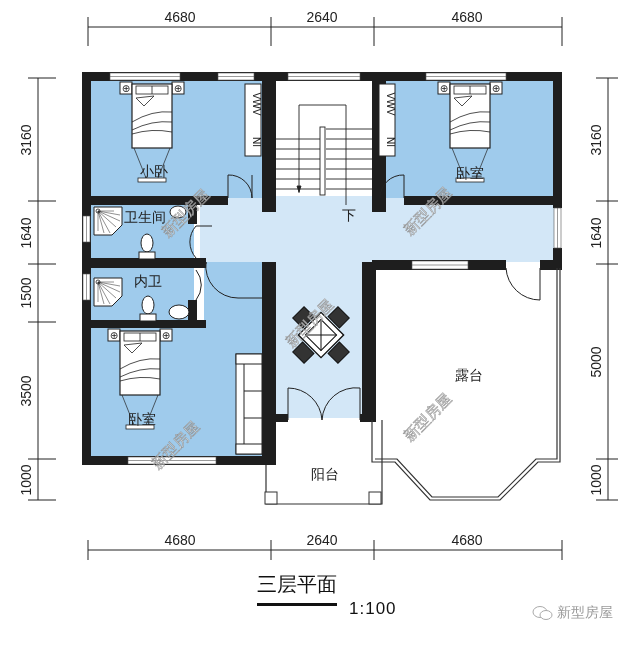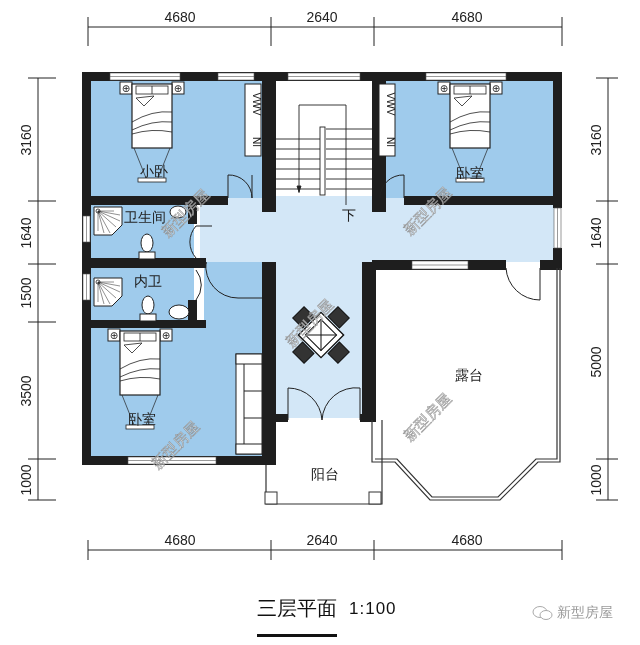--- a/index.html
+++ b/index.html
@@ -2,22 +2,22 @@
 <html><head>
 <meta charset="utf-8">
 <style>
   html, body { margin:0; padding:0; background:#ffffff; }
   body { width:640px; height:645px; position:relative; overflow:hidden;
          font-family:"Liberation Sans", "DejaVu Sans", sans-serif; }
   #plan { position:absolute; left:0; top:0; }
   .dim-text { font-family:"Liberation Sans", "DejaVu Sans", sans-serif; font-size:14px; fill:#222; }
   .room-text { font-family:"DejaVu Sans", sans-serif; font-size:14px; fill:#222; }
   .wm-text { font-family:"DejaVu Sans", sans-serif; font-size:15px; fill:#ffffff; stroke:#8a8a8a; stroke-width:0.6; opacity:0.85; }
-  #title { position:absolute; left:257px; top:596px; font-family:"DejaVu Sans", sans-serif;
-           font-size:20px; color:#111; border-bottom:3px solid #111; padding-bottom:14px; line-height:24px; }
+  #title { position:absolute; left:257px; top:572px; font-family:"DejaVu Sans", sans-serif;
+           font-size:20px; color:#111; border-bottom:3px solid #111; padding-bottom:7px; line-height:24px; }
   #scale { position:absolute; left:349px; top:599px; font-family:"Liberation Sans", sans-serif;
            font-size:17px; color:#111; letter-spacing:1px; }
   #brand { position:absolute; left:532px; top:604px; font-family:"DejaVu Sans", sans-serif;
            font-size:14px; color:#9a9a9a; display:flex; align-items:center; gap:3px; }
   #brand-icon { width:22px; height:16px; }
 </style>
 </head>
 <body>
 
 <svg id="plan" width="640" height="645" viewBox="0 0 640 645" xmlns="http://www.w3.org/2000/svg">

